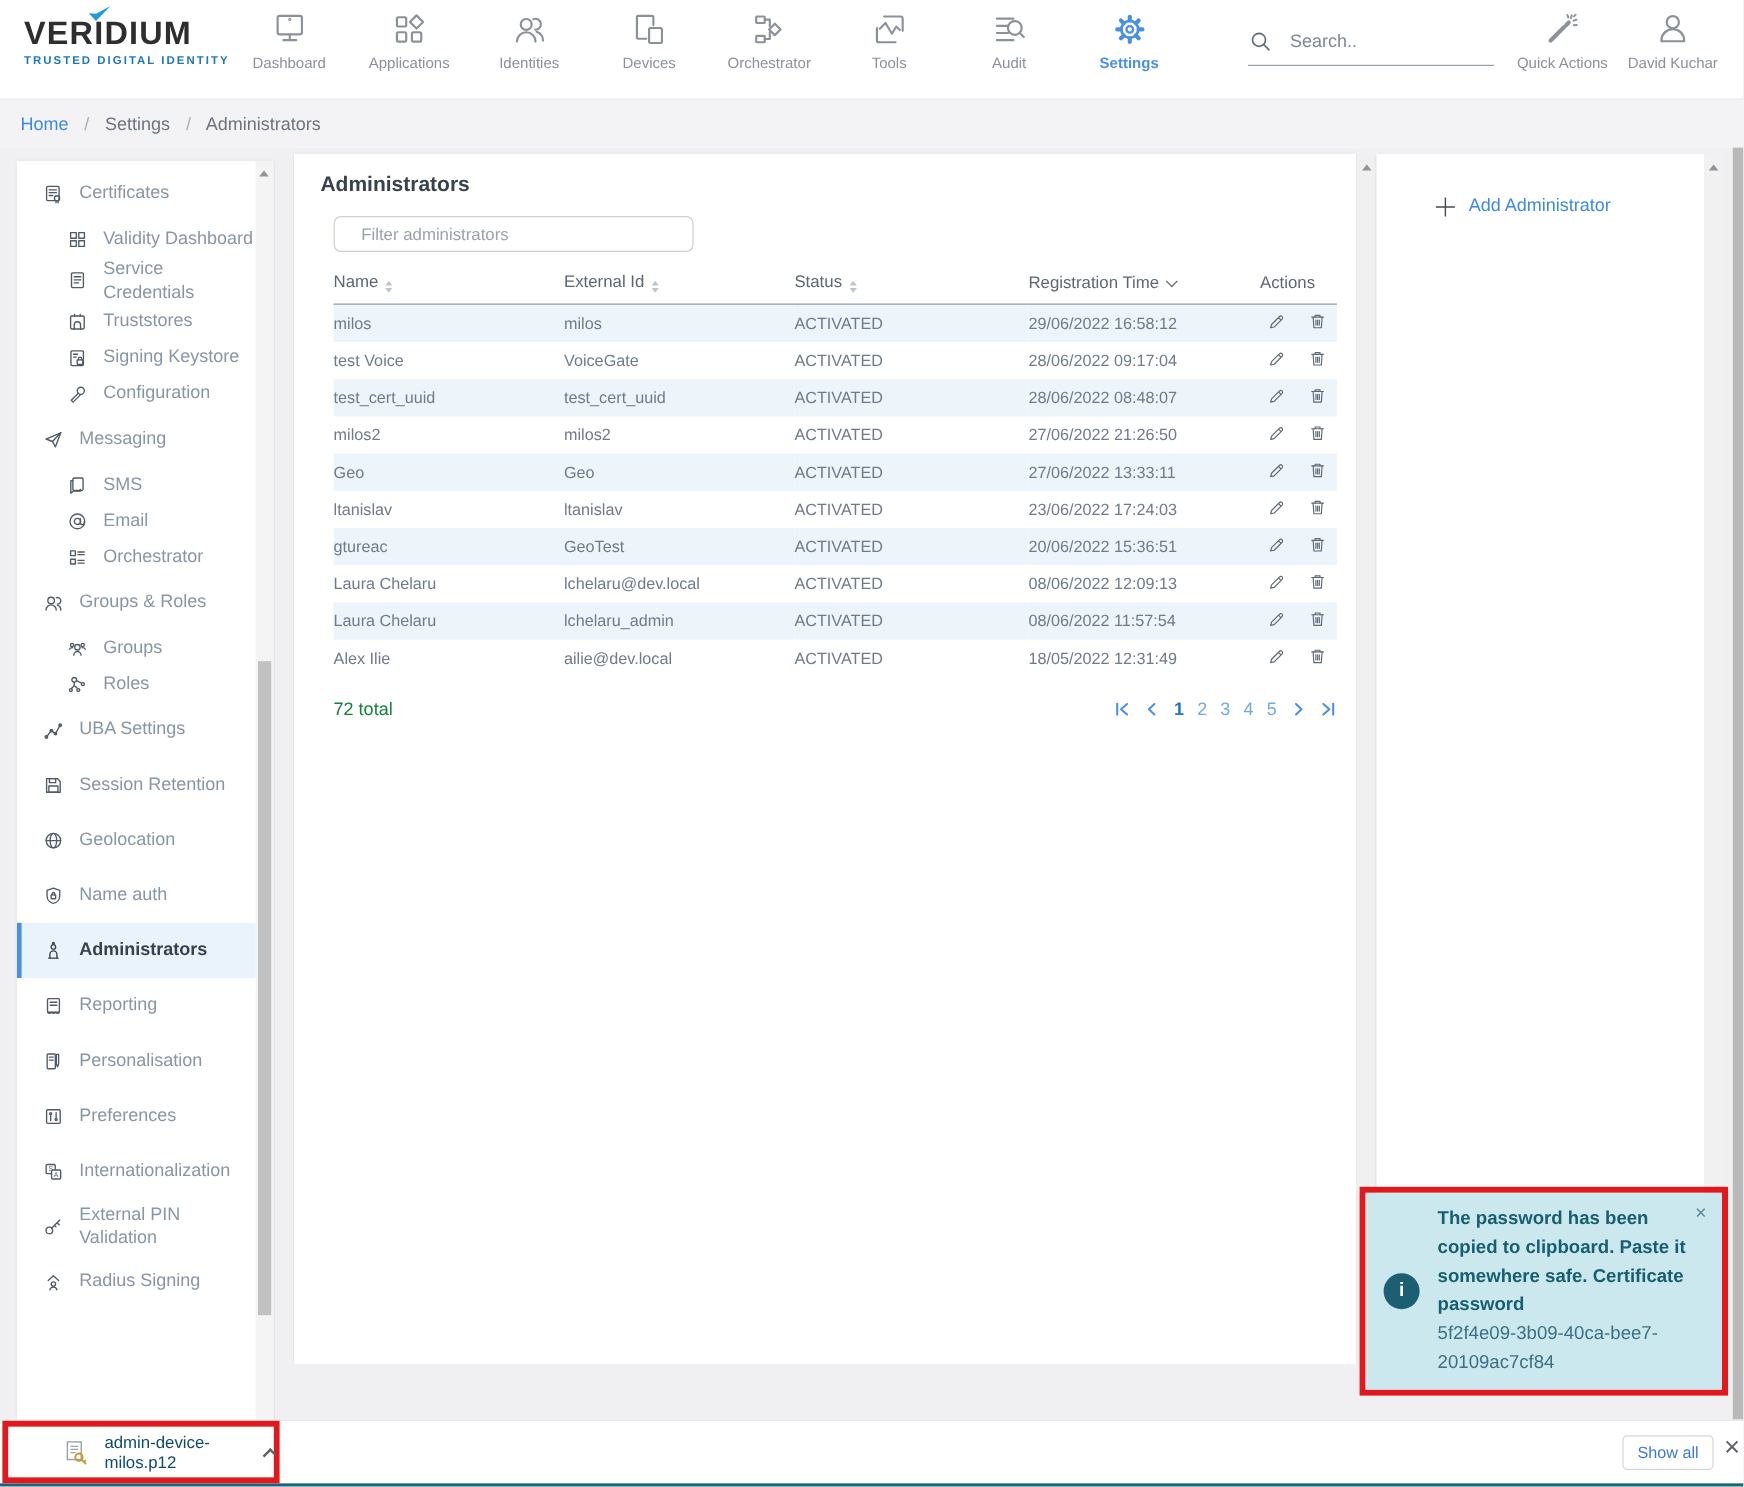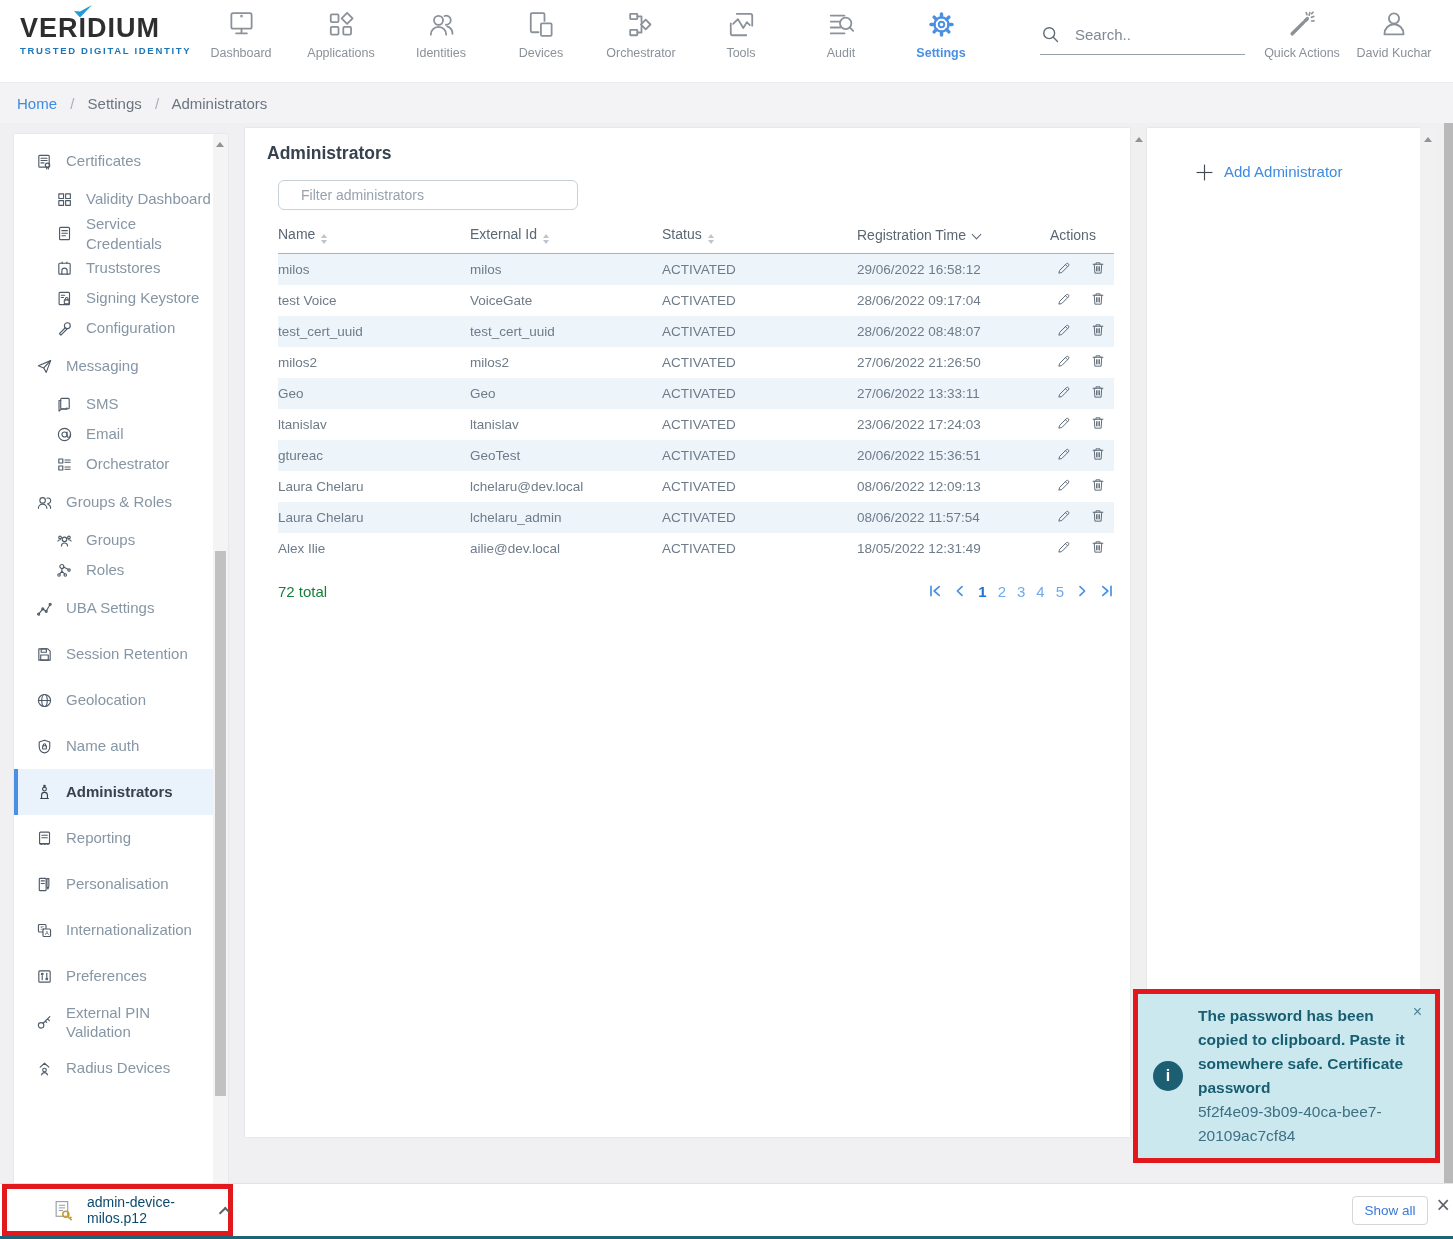--- a/index.html
+++ b/index.html
@@ -503,61 +503,61 @@
               <line x1="5.5" y1="7.9" x2="8.8" y2="7.9"></line>
               <path d="M13.6 2.8 v8.4 l-1 2.6 -1 -2.6 V2.8 Z"></path>
             </svg>
           </span>
     <span class="sb-label">Personalisation</span>
   </div>
 
   <div class="sb-item">
     <span class="sb-icon">
             <svg viewBox="0 0 18 18" width="17" height="17" fill="none" stroke="currentColor" stroke-width="1.2" stroke-linecap="round" stroke-linejoin="round">
-              <rect x="2.6" y="2.6" width="8" height="8" rx="1"></rect>
-              <rect x="7.4" y="7.4" width="8" height="8" rx="1" fill="#fff"></rect>
-              <text x="6.6" y="8.6" text-anchor="middle" font-size="6" fill="currentColor" stroke="none" font-family="Liberation Sans, sans-serif">S</text>
-              <text x="11.4" y="13.6" text-anchor="middle" font-size="6" fill="currentColor" stroke="none" font-family="Liberation Sans, sans-serif">A</text>
-            </svg>
-          </span>
-    <span class="sb-label">Internationalization</span>
-  </div>
-
-  <div class="sb-item">
-    <span class="sb-icon">
-            <svg viewBox="0 0 18 18" width="17" height="17" fill="none" stroke="currentColor" stroke-width="1.2" stroke-linecap="round" stroke-linejoin="round">
               <rect x="3" y="3" width="12" height="12" rx="1"></rect>
               <circle cx="6.6" cy="6.4" r="0.9"></circle>
               <circle cx="11.4" cy="11.6" r="0.9"></circle>
               <line x1="6.6" y1="8.2" x2="6.6" y2="12.5"></line>
               <line x1="11.4" y1="5.5" x2="11.4" y2="9.8"></line>
             </svg>
           </span>
     <span class="sb-label">Preferences</span>
   </div>
 
   <div class="sb-item">
     <span class="sb-icon">
             <svg viewBox="0 0 18 18" width="17" height="17" fill="none" stroke="currentColor" stroke-width="1.2" stroke-linecap="round" stroke-linejoin="round">
+              <rect x="2.6" y="2.6" width="8" height="8" rx="1"></rect>
+              <rect x="7.4" y="7.4" width="8" height="8" rx="1" fill="#fff"></rect>
+              <text x="6.6" y="8.6" text-anchor="middle" font-size="6" fill="currentColor" stroke="none" font-family="Liberation Sans, sans-serif">S</text>
+              <text x="11.4" y="13.6" text-anchor="middle" font-size="6" fill="currentColor" stroke="none" font-family="Liberation Sans, sans-serif">A</text>
+            </svg>
+          </span>
+    <span class="sb-label">Internationalization</span>
+  </div>
+
+  <div class="sb-item">
+    <span class="sb-icon">
+            <svg viewBox="0 0 18 18" width="17" height="17" fill="none" stroke="currentColor" stroke-width="1.2" stroke-linecap="round" stroke-linejoin="round">
               <circle cx="5.4" cy="12" r="2.9"></circle>
               <path d="M7.6 9.8 L14.6 2.8 M12.2 5.2 l1.9 1.9 M9.9 7.5 l1.4 1.4"></path>
             </svg>
           </span>
     <span class="sb-label">External PIN Validation</span>
   </div>
 
   <div class="sb-item">
     <span class="sb-icon">
             <svg viewBox="0 0 18 18" width="17" height="17" fill="none" stroke="currentColor" stroke-width="1.2" stroke-linecap="round" stroke-linejoin="round">
               <circle cx="9" cy="10.6" r="1.9"></circle>
               <path d="M5.9 15.8 a3.2 3.2 0 0 1 6.2 0"></path>
               <path d="M4.4 7.6 L9 3.4 l4.6 4.2"></path>
             </svg>
           </span>
-    <span class="sb-label">Radius Devices</span>
+    <span class="sb-label">Radius Signing</span>
   </div>
 </div>
     <div class="sb-scrollbar">
       <div class="tri-up sb-arrow-top"></div>
       <div class="sb-thumb"></div>
       <div class="tri-down sb-arrow-bot"></div>
     </div>
   </aside>
 
   <main class="main card">

